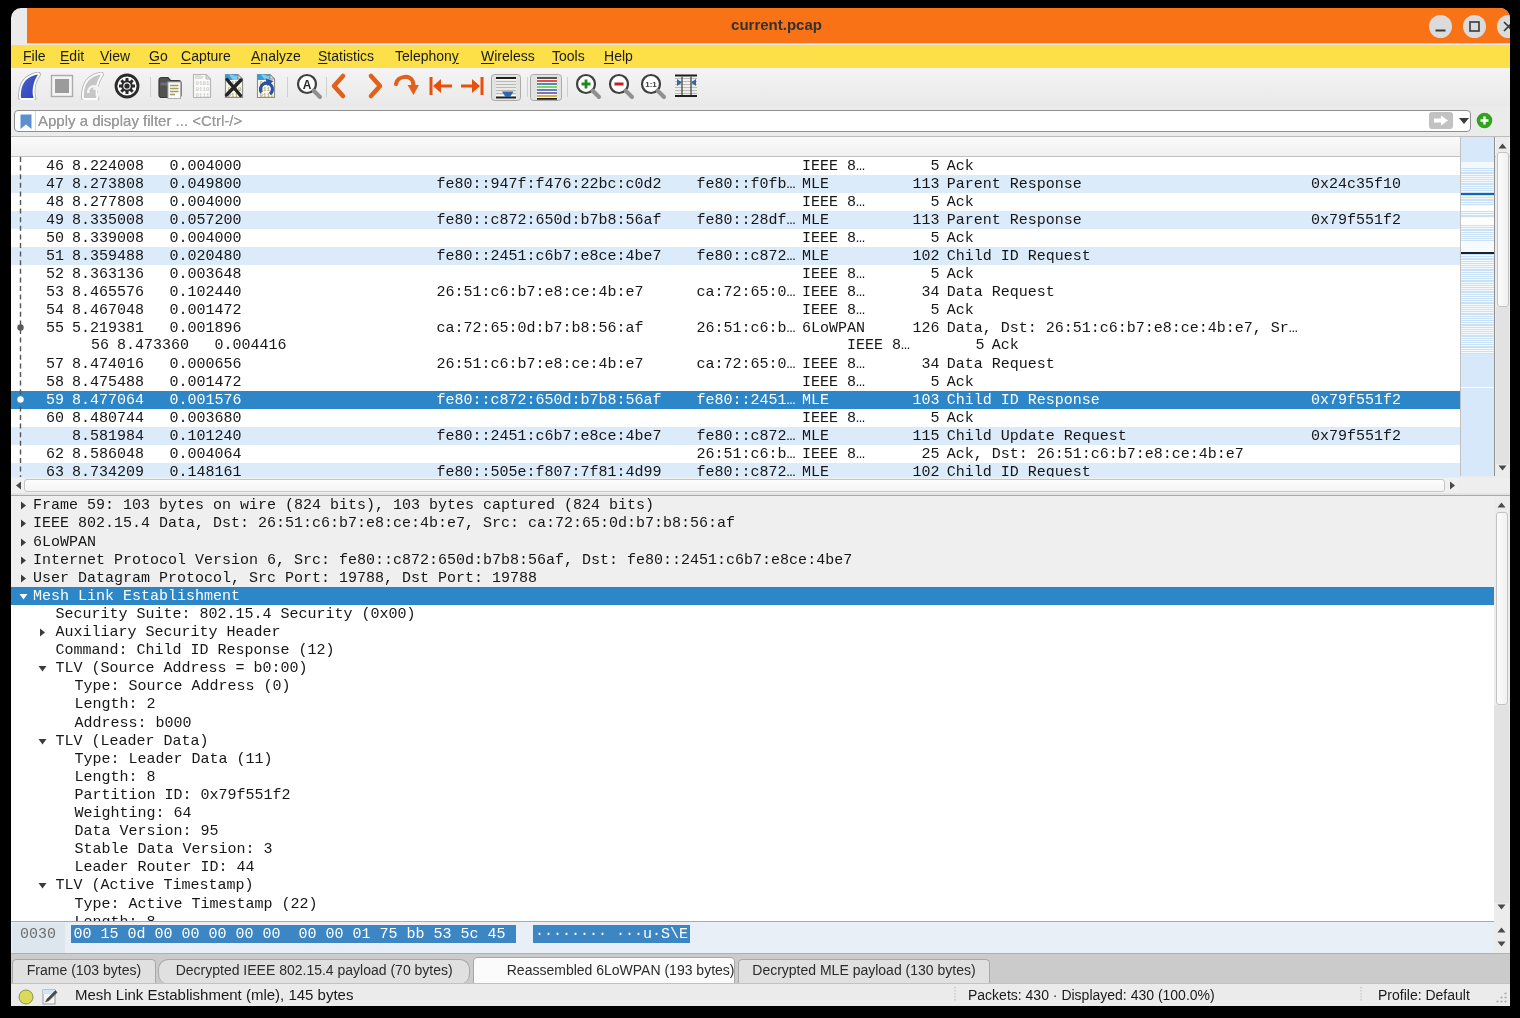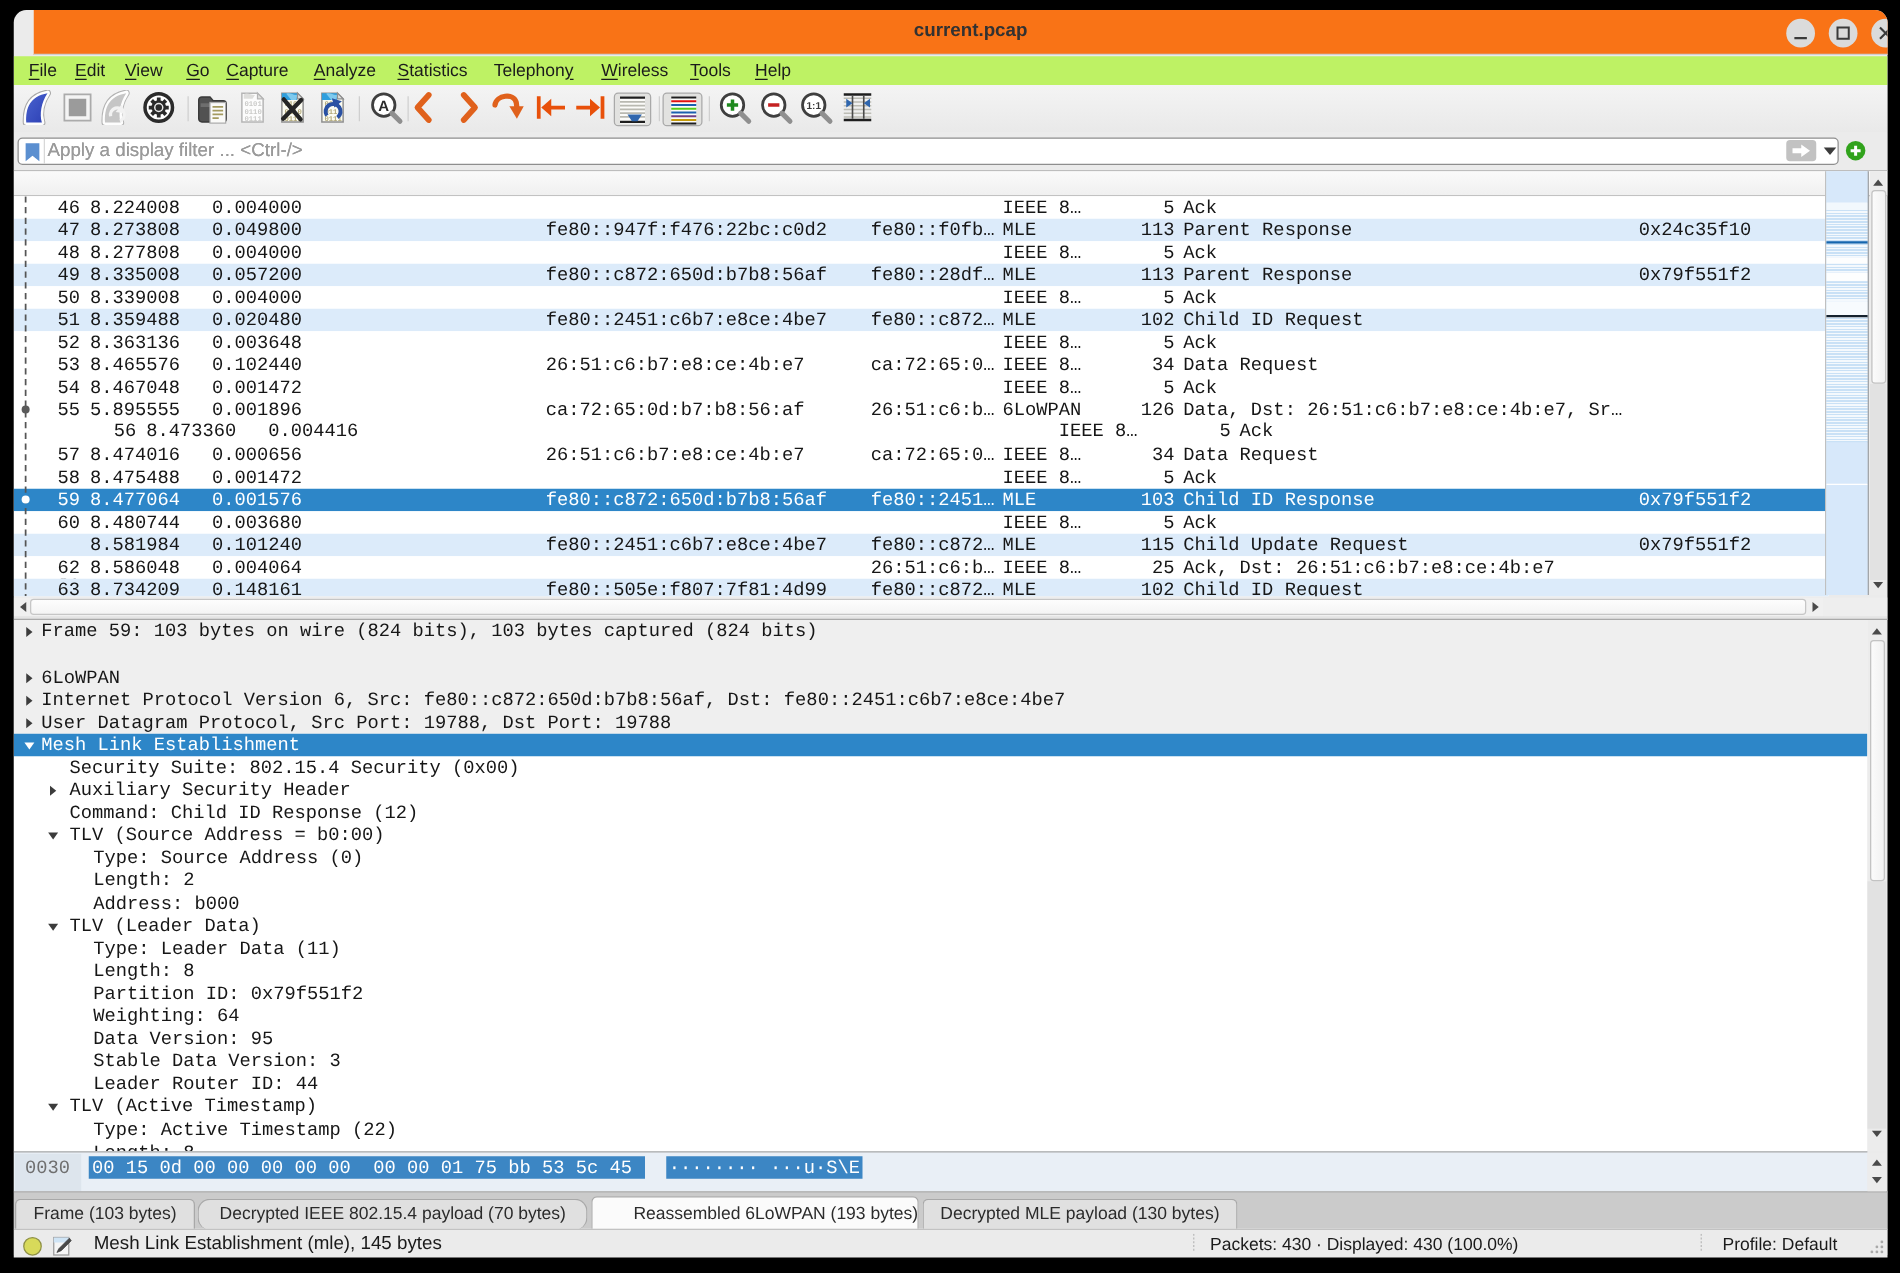--- a/index.html
+++ b/index.html
@@ -6,21 +6,21 @@
   *{box-sizing:border-box;}
   #win{position:absolute;left:11px;top:8px;width:1499px;height:998px;background:#ebebeb;border-radius:10px 10px 0 0;overflow:hidden;font-family:"Liberation Sans",sans-serif;}
   .abs{position:absolute;}
   .mono{font-family:"Liberation Mono",monospace;font-size:15px;white-space:pre;color:#161616;}
   
   #titlebar{left:16px;top:0;width:1499px;height:36px;background:#f97316;border-bottom:1px solid #d0cfcd;}
   #title{width:100%;text-align:center;top:8px;font-size:15px;font-weight:bold;color:#323232;}
   .winbtn{top:6.5px;width:23px;height:23px;border-radius:50%;background:#dbdbdb;}
   .winbtn svg{position:absolute;left:0;top:0;}
   
-  #menubar{left:0;top:37px;width:1499px;height:23px;background:#bef264;font-size:14px;color:#1b1b1b;}
+  #menubar{left:0;top:37px;width:1499px;height:23px;background:#fde047;font-size:14px;color:#1b1b1b;}
   #menubar span{position:absolute;top:3px;}
   #menubar u{text-decoration:underline;text-underline-offset:2px;}
   
   #toolbar{left:0;top:60px;width:1499px;height:38px;background:linear-gradient(#f4f4f4,#e9e9e9);}
   .tbtn{background:#e2e2e0;border:1px solid #a9a9a9;border-radius:3.5px;}
   .tbsep{top:9px;width:1px;height:20px;background:#cfcfcf;}
   
   #filterbar{left:0;top:98px;width:1499px;height:31px;background:#ebebeb;border-bottom:1px solid #bdbdbd;}
   #filterinput{left:3px;top:4px;width:1457px;height:22px;background:#fff;border:1px solid #8e8e8e;border-radius:4px;}
   #fphold{left:27px;top:5.5px;font-size:15px;color:#9a9a9a;}
@@ -378,21 +378,21 @@
     <div class="prow rw" style="top:143.5px;">
         <span class="mono" style="left:35px;">54</span>
         <span class="mono" style="left:61px;">8.467048</span>
         <span class="mono" style="left:158.5px;">0.001472</span>
         <span class="mono" style="left:791px;">IEEE 8…</span>
         <span class="mono" style="left:919.5px;">5</span>
         <span class="mono" style="left:935.7px;">Ack</span>
       </div>
     <div class="prow rw" style="top:161.5px;">
         <span class="mono" style="left:35px;">55</span>
-        <span class="mono" style="left:61px;">5.895555</span>
+        <span class="mono" style="left:61px;">5.219381</span>
         <span class="mono" style="left:158.5px;">0.001896</span>
         <span class="mono" style="left:425.5px;">ca:72:65:0d:b7:b8:56:af</span>
         <span class="mono" style="left:685.5px;">26:51:c6:b…</span>
         <span class="mono" style="left:791px;">6LoWPAN</span>
         <span class="mono" style="left:901.5px;">126</span>
         <span class="mono" style="left:935.7px;">Data, Dst: 26:51:c6:b7:e8:ce:4b:e7, Sr…</span>
       </div>
     <div class="prow rw" style="top:179px;margin-left:45px;">
         <span class="mono" style="left:35px;">56</span>
         <span class="mono" style="left:61px;">8.473360</span>
@@ -485,20 +485,26 @@
   </div>
   <div id="corner" class="abs"></div>
   <div id="splitter" class="abs"></div>
   <div id="detail" class="abs">
     <div id="dtopgray"></div>
       <div class="dline" style="top:0.3px;">
         <svg class="abs" style="left:8px;top:5px;" width="9" height="9">
           <path d="M2 0.5L7 4.5L2 8.5Z" fill="#3c3c3c"></path>
         </svg>
         <span class="mono" style="position:absolute;left:22px;top:1px;">Frame 59: 103 bytes on wire (824 bits), 103 bytes captured (824 bits)</span>
+      </div>
+      <div class="dline" style="top:18.400000000000002px;">
+        <svg class="abs" style="left:8px;top:5px;" width="9" height="9">
+          <path d="M2 0.5L7 4.5L2 8.5Z" fill="#3c3c3c"></path>
+        </svg>
+        <span class="mono" style="position:absolute;left:22px;top:1px;">IEEE 802.15.4 Data, Dst: 26:51:c6:b7:e8:ce:4b:e7, Src: ca:72:65:0d:b7:b8:56:af</span>
       </div>
       <div class="dline" style="top:36.5px;">
         <svg class="abs" style="left:8px;top:5px;" width="9" height="9">
           <path d="M2 0.5L7 4.5L2 8.5Z" fill="#3c3c3c"></path>
         </svg>
         <span class="mono" style="position:absolute;left:22px;top:1px;">6LoWPAN</span>
       </div>
       <div class="dline" style="top:54.6px;">
         <svg class="abs" style="left:8px;top:5px;" width="9" height="9">
           <path d="M2 0.5L7 4.5L2 8.5Z" fill="#3c3c3c"></path>

